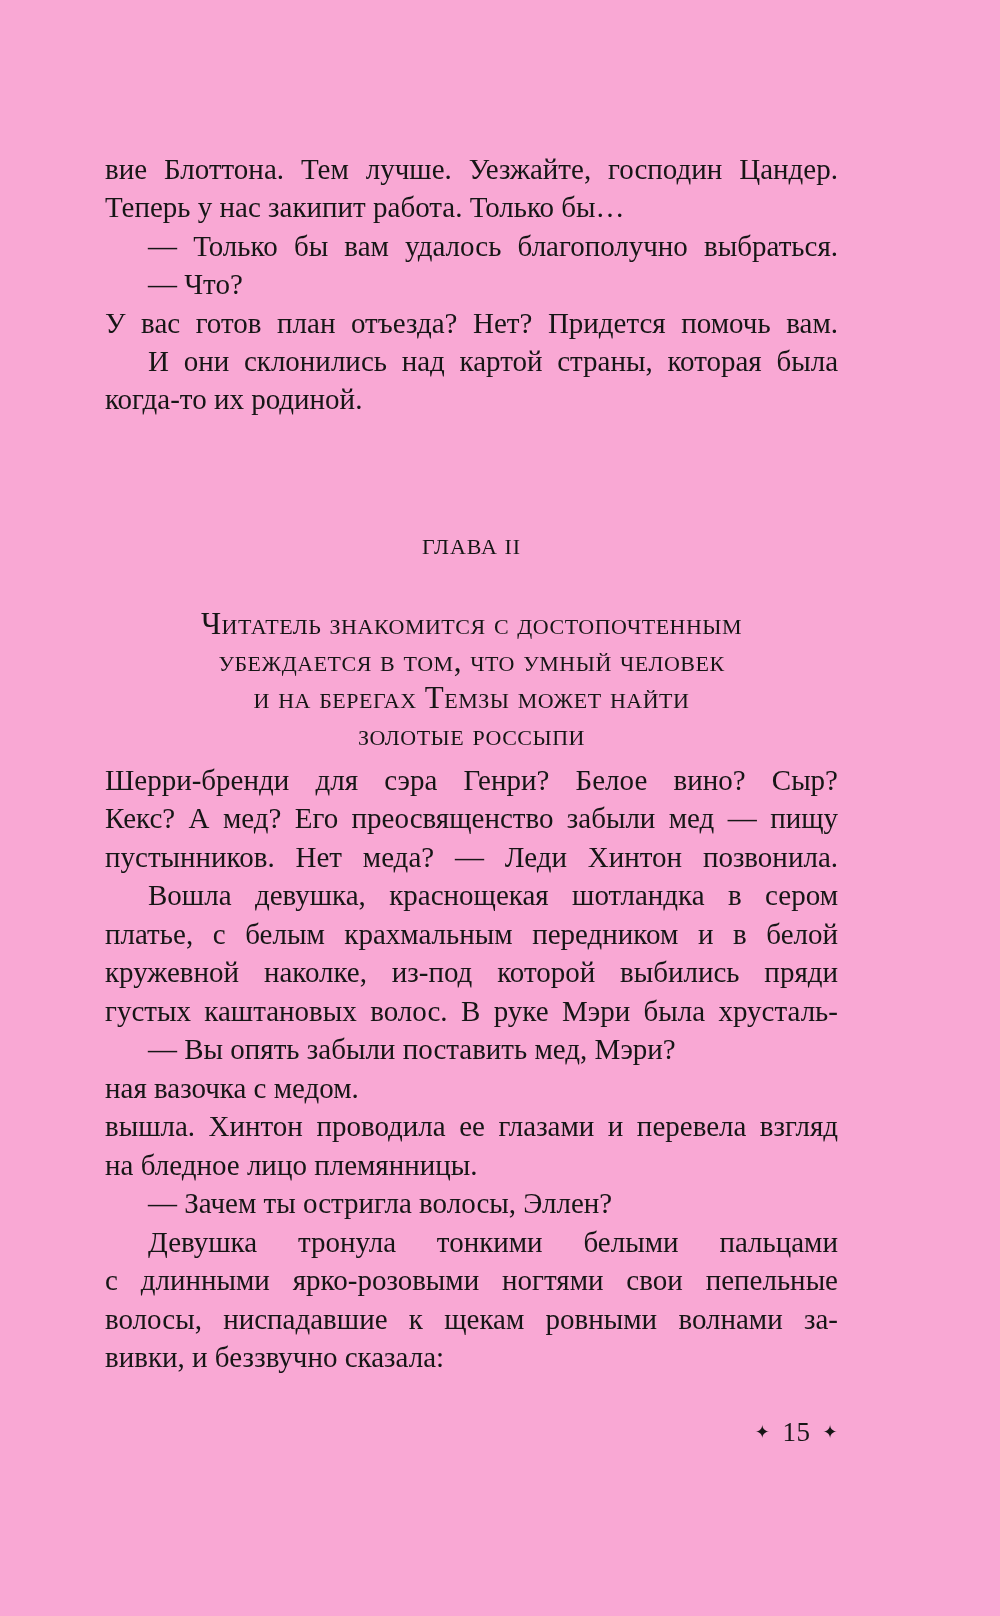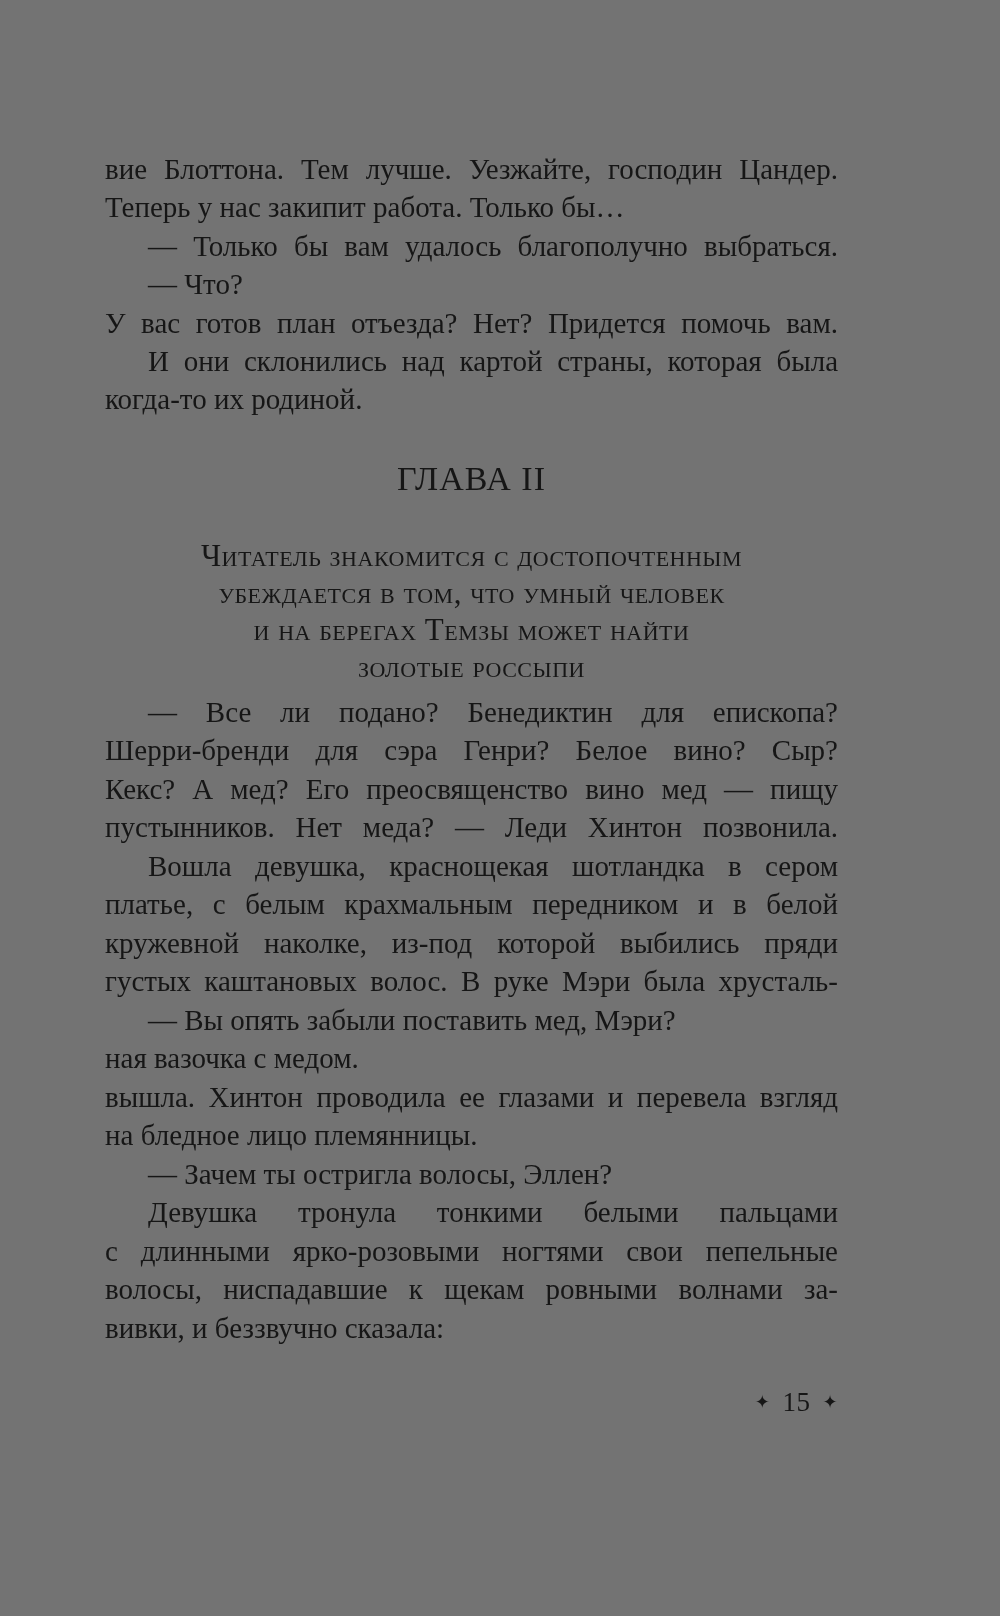--- a/index.html
+++ b/index.html
@@ -5,42 +5,42 @@
   html, body { margin: 0; padding: 0; }
   body {
     width: 1000px;
     height: 1616px;
     background: #ffffff;
     font-family: "Liberation Serif", "DejaVu Serif", serif;
     color: #161616;
     position: relative;
     overflow: hidden;
   }
-  .page { position: absolute; inset: 0; background: #737373; }
+  .page { position: absolute; inset: 0; background: #f9a8d4; }
   .column {
     position: absolute;
     left: 105px;
     top: 150px;
     width: 733px;
     font-size: 29px;
   }
   .cont-block { line-height: 38.4px; }
   .body-block { line-height: 38.5px; margin-top: 8px; }
   .line { text-align: left; }
   .line.j {
     text-align: justify;
     text-align-last: justify;
     text-justify: inter-word;
   }
   .line.ind { text-indent: 43px; }
   .chapter-heading {
-    margin-top: 40px;
+    margin-top: 108px;
     line-height: 40px;
     text-align: center;
-    font-size: 34px;
+    font-size: 22px;
     letter-spacing: 1px;
   }
   .chapter-title {
     margin-top: 38px;
     line-height: 37px;
     text-align: center;
     font-variant: small-caps;
     font-size: 31px;
     letter-spacing: 0.5px;
   }
@@ -76,23 +76,22 @@
     <div class="chapter-heading">ГЛАВА II</div>
 
     <div class="chapter-title">
       <div class="title-line">Читатель знакомится с достопочтенным</div>
       <div class="title-line">убеждается в том, что умный человек</div>
       <div class="title-line">и на берегах Темзы может найти</div>
       <div class="title-line">золотые россыпи</div>
     </div>
 
     <div class="body-block">
-      <div class="line j ind">— Все ли подано? Бенедиктин для епископа?</div>
       <div class="line j">Шерри-бренди для сэра Генри? Белое вино? Сыр?</div>
-      <div class="line j">Кекс? А мед? Его преосвященство вино мед — пищу</div>
+      <div class="line j">Кекс? А мед? Его преосвященство забыли мед — пищу</div>
       <div class="line j">пустынников. Нет меда? — Леди Хинтон позвонила.</div>
 
       <div class="line j ind">Вошла девушка, краснощекая шотландка в сером</div>
       <div class="line j">платье, с белым крахмальным передником и в белой</div>
       <div class="line j">кружевной наколке, из-под которой выбились пряди</div>
       <div class="line j">густых каштановых волос. В руке Мэри была хрусталь-</div>
       <div class="line ind">— Вы опять забыли поставить мед, Мэри?</div>
 
       <div class="line">ная вазочка с медом.</div>
 

